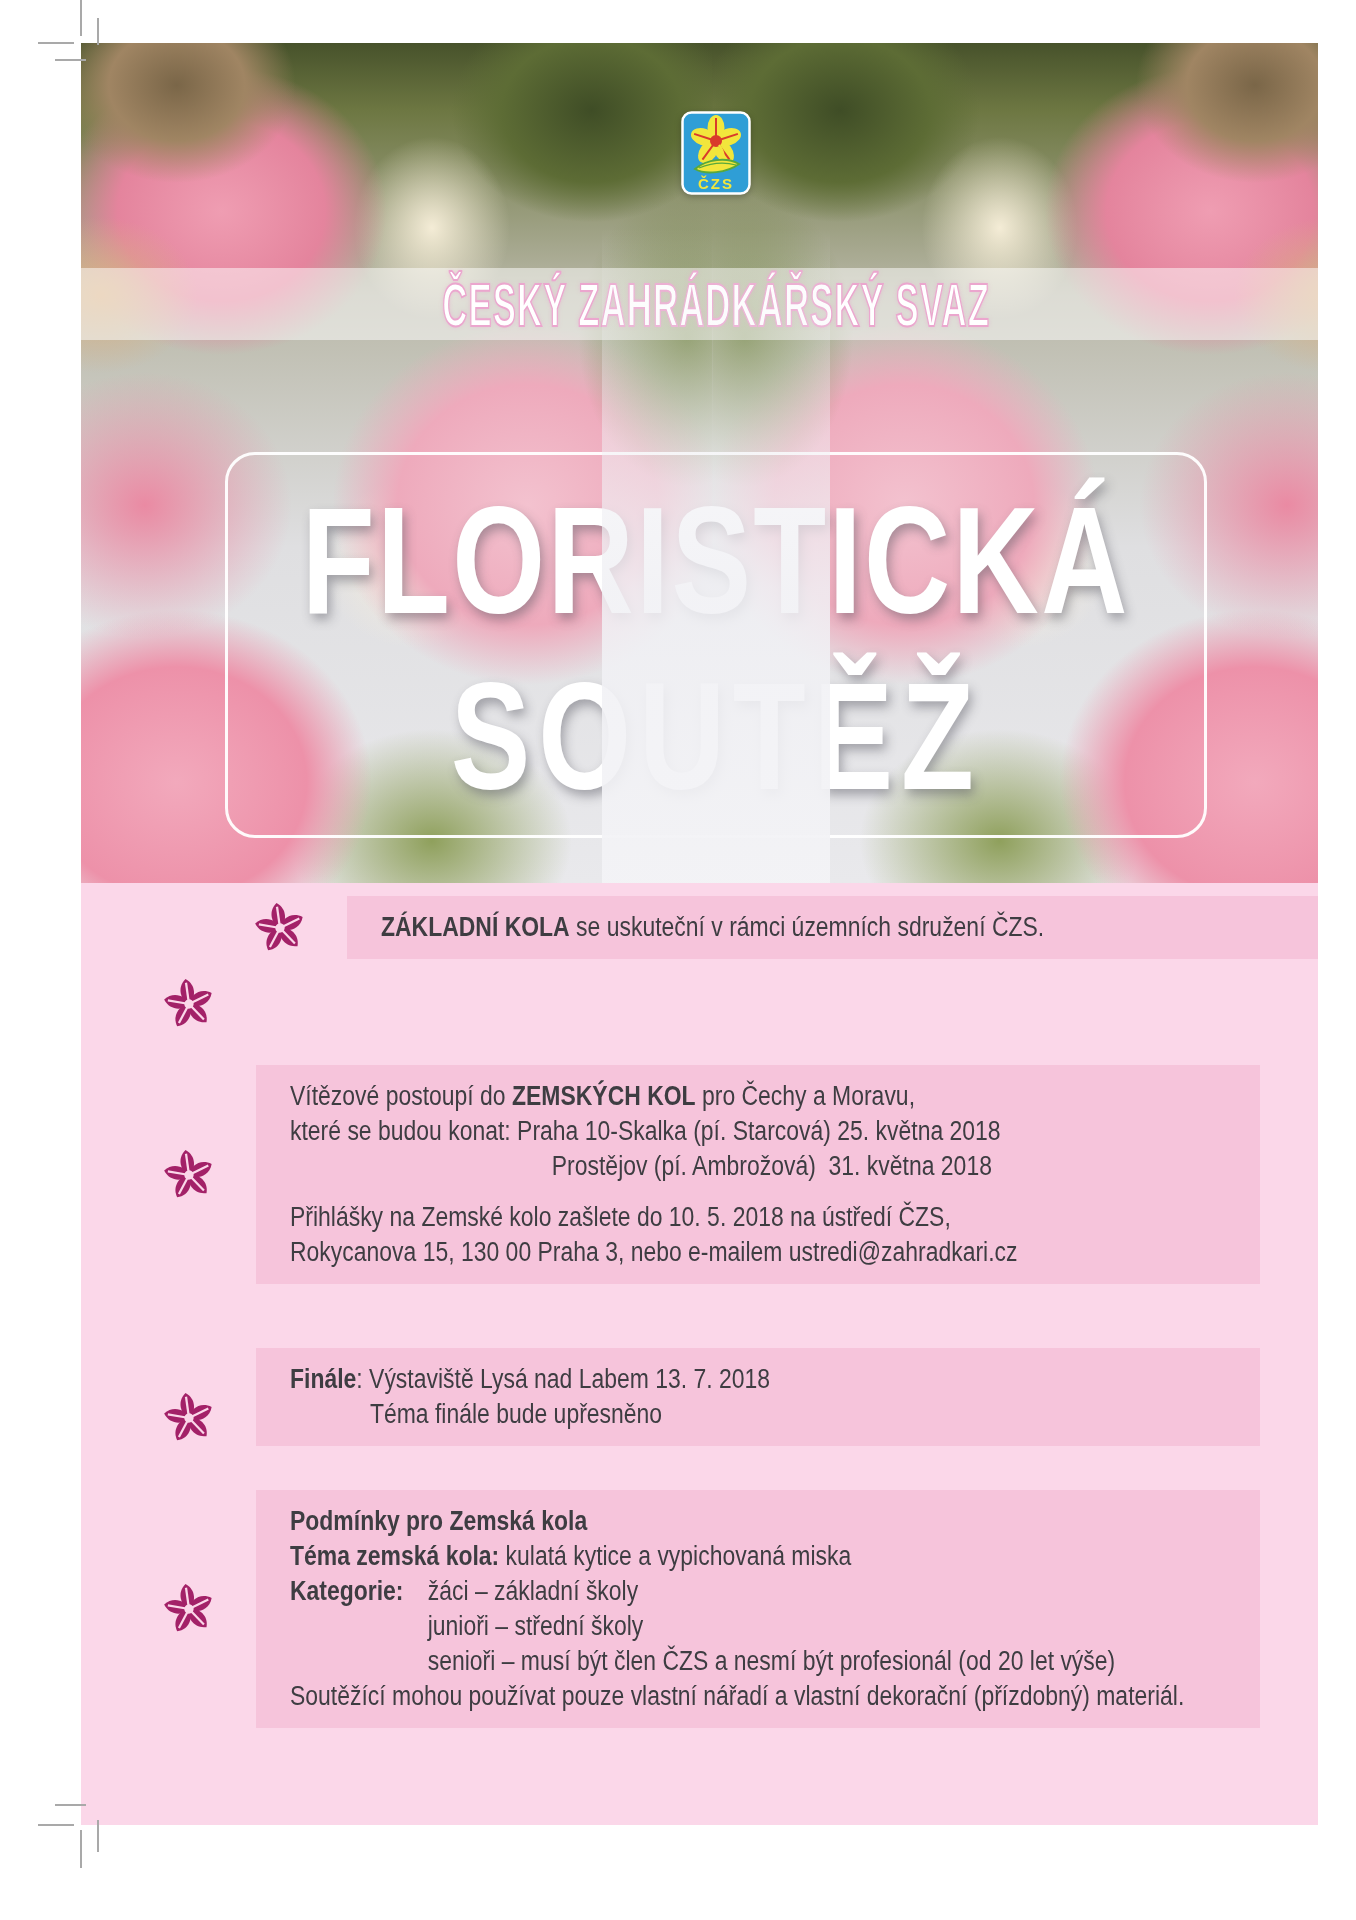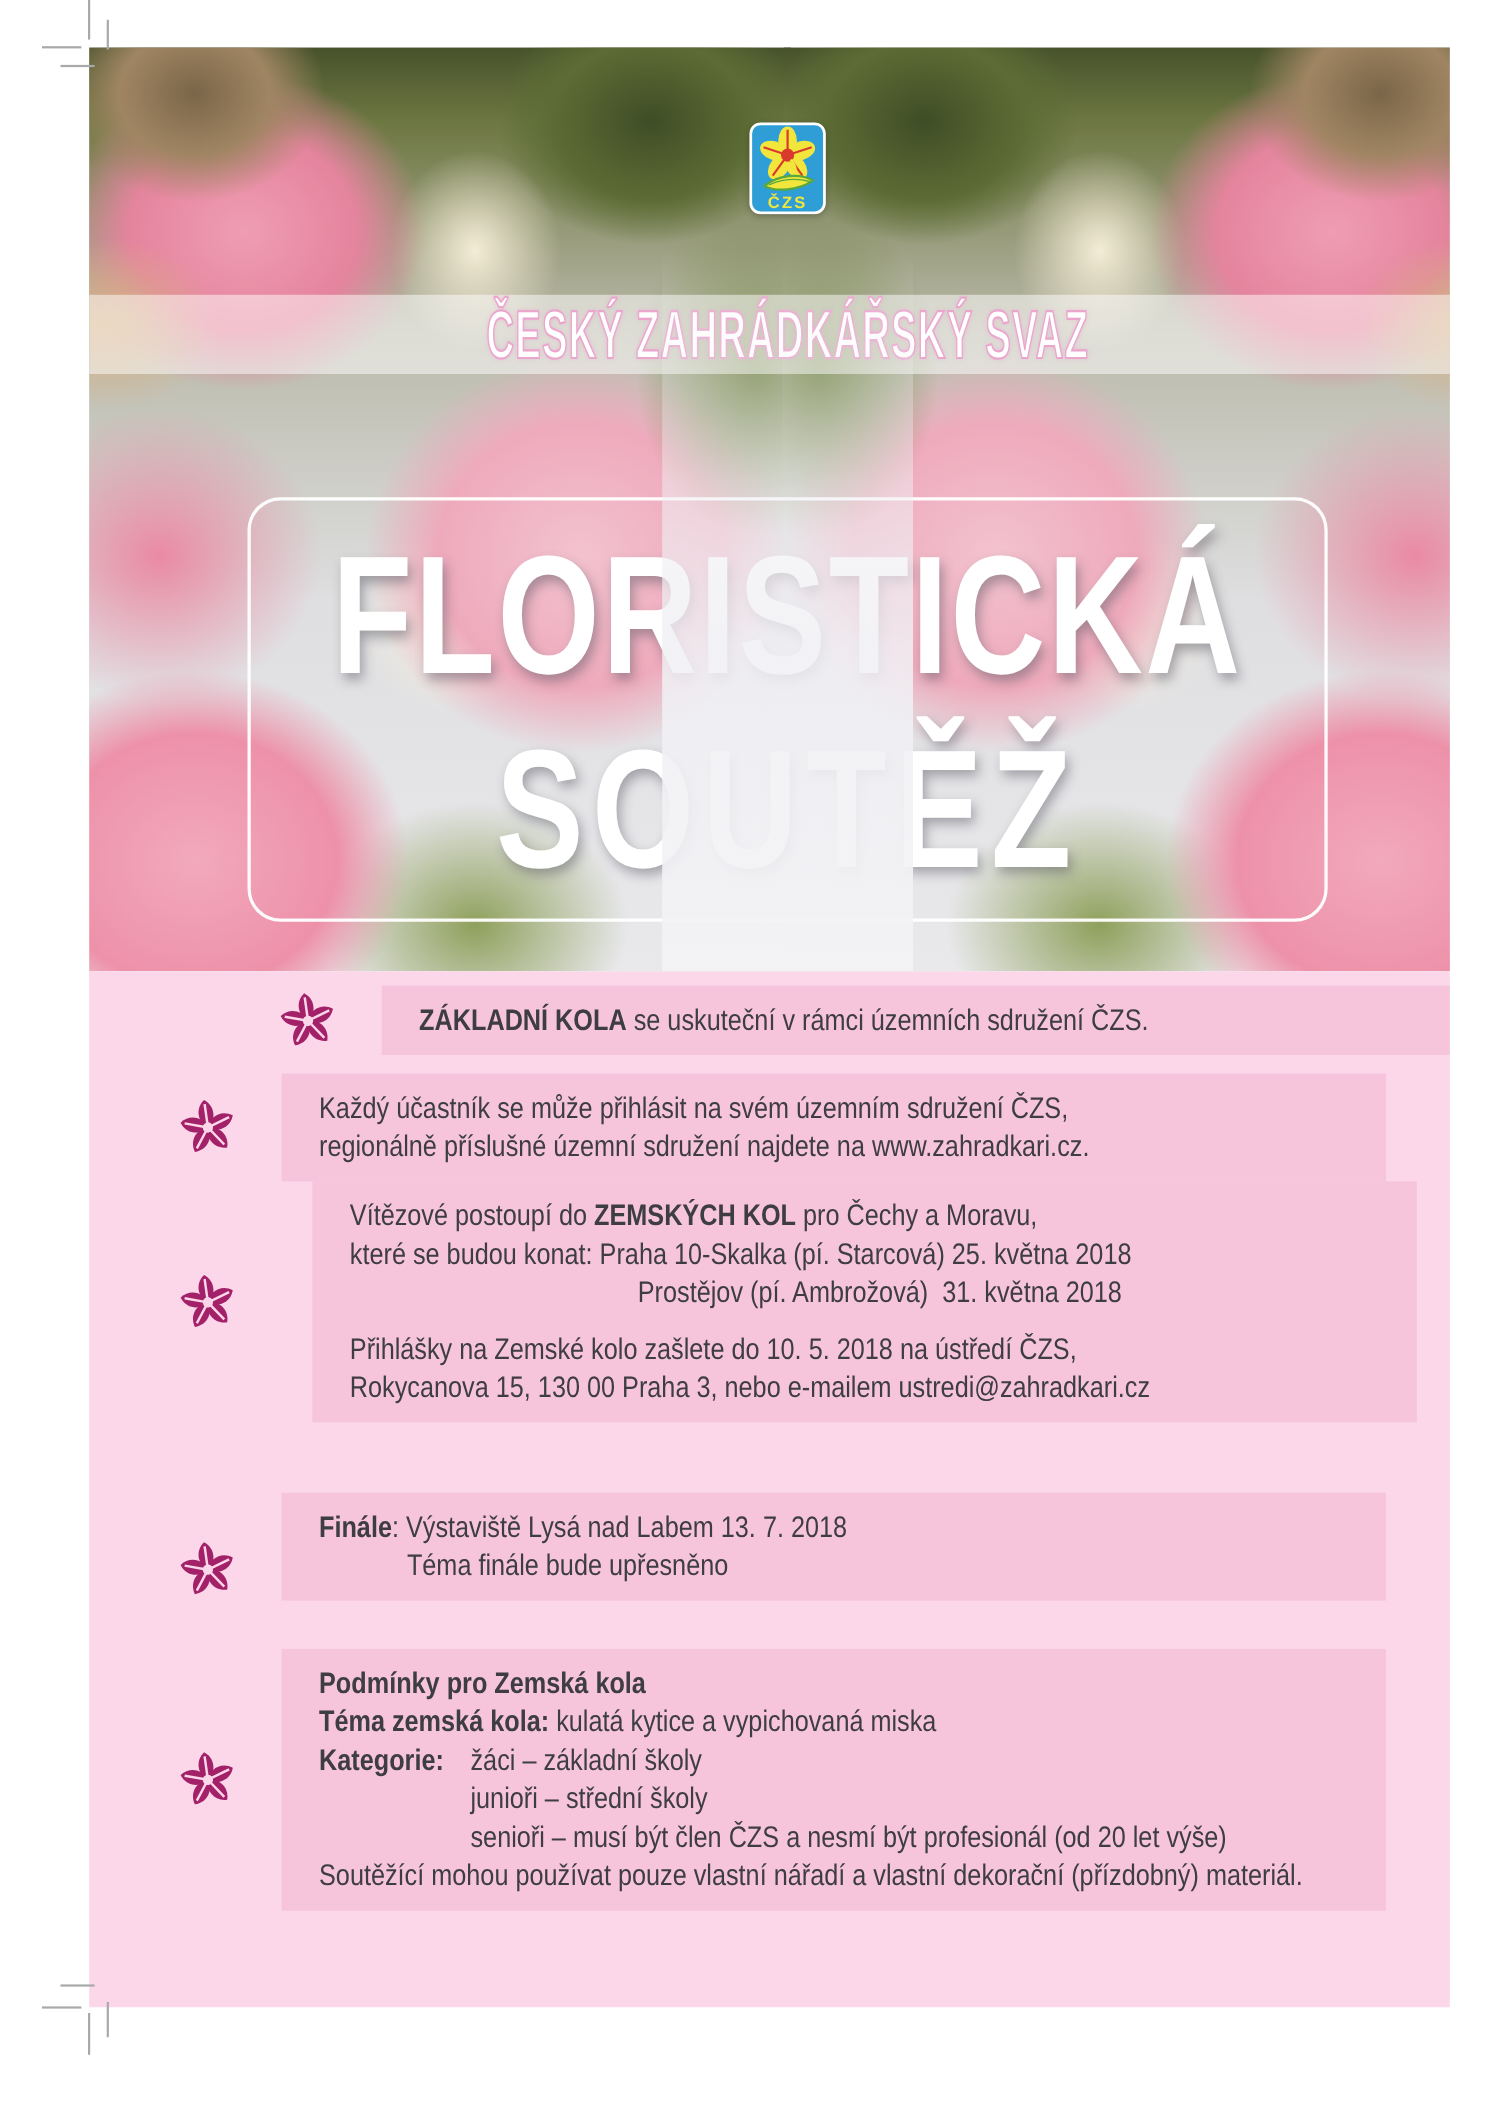--- a/index.html
+++ b/index.html
@@ -51,21 +51,21 @@
   .title-line{font-size:153px;line-height:150px;font-weight:700;color:#ffffff;white-space:nowrap;
     transform:scaleX(0.78);text-shadow:4px 6px 12px rgba(80,80,90,0.45);}
   .title-line.l1{letter-spacing:3px;}
   .title-line.l2{letter-spacing:10px;}
 
   
   .pink{position:relative;width:1270px;height:942px;background:#fbd7e9;padding-top:13px;overflow:hidden;}
   .block{display:flex;align-items:center;}
   .block.b1{margin-top:0;justify-content:flex-end;}
   .block.b2{margin-top:17px;}
-  .block.b3{gap:28px;}
+  .block.b3{margin-top:33px;}
   .block.b4{margin-top:64px;align-items:flex-end;}
   .block.b5{margin-top:44px;}
   .icon-col{flex:0 0 175px;display:flex;justify-content:center;}
   .icon-col .flower{width:56px;height:56px;margin-left:40px;}
   .box{width:1004px;background:#f6c4db;padding:14px 24px 14px 34px;}
   .tx{width:1113px;transform:scaleX(0.85);transform-origin:left top;
     font-size:27px;line-height:35px;color:#3e3d42;}
   .ln{white-space:nowrap;}
   .b{font-weight:700;}
   .lbl{display:inline-block;width:162px;}
@@ -163,26 +163,20 @@
           </div>
         </div>
       </div>
 
       <div class="block b2">
         <div class="icon-col">
           <svg class="flower" viewBox="0 0 60 60">
               <use href="#flw"></use>
             </svg>
         </div>
-        <div class="box">
-          <div class="tx">
-            <div class="ln">Každý účastník se může přihlásit na svém územním sdružení ČZS,</div>
-            <div class="ln">regionálně příslušné územní sdružení najdete na www.zahradkari.cz.</div>
-          </div>
-        </div>
       </div>
 
       <div class="block b3">
         <div class="icon-col">
           <svg class="flower" viewBox="0 0 60 60">
               <use href="#flw"></use>
             </svg>
         </div>
         <div class="box">
           <div class="tx">

